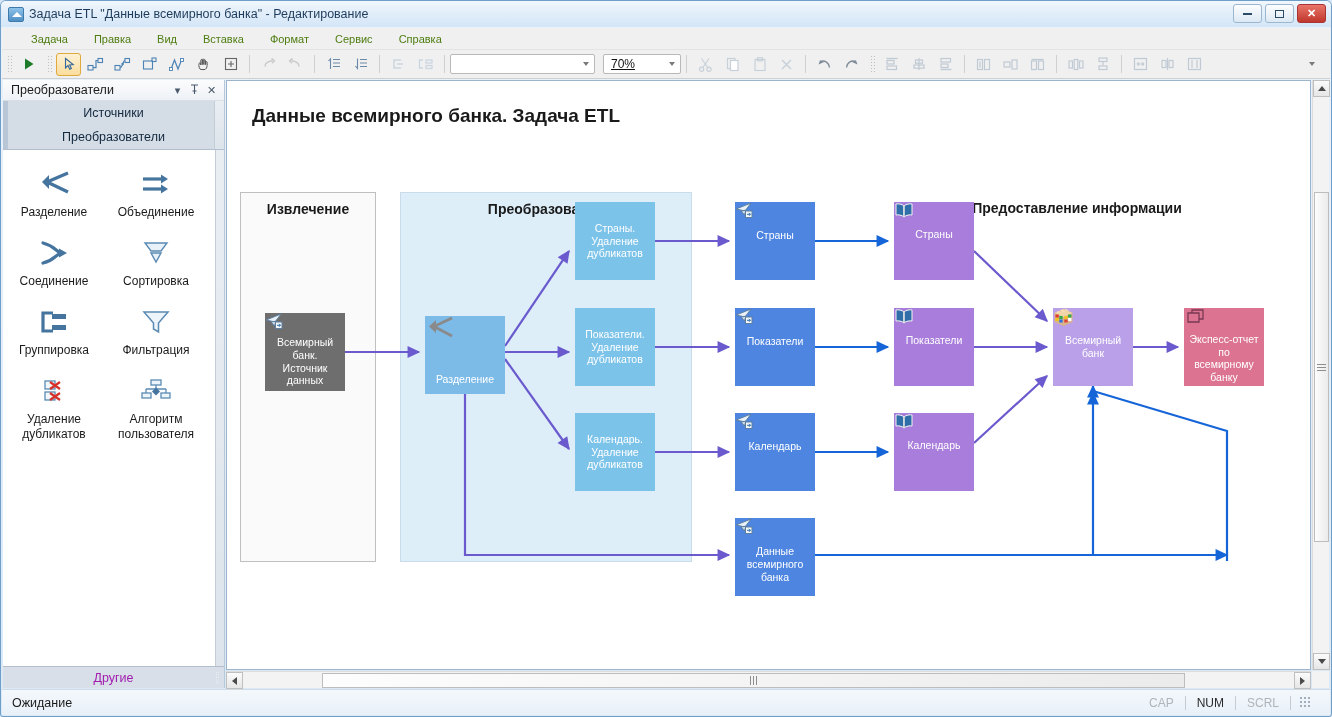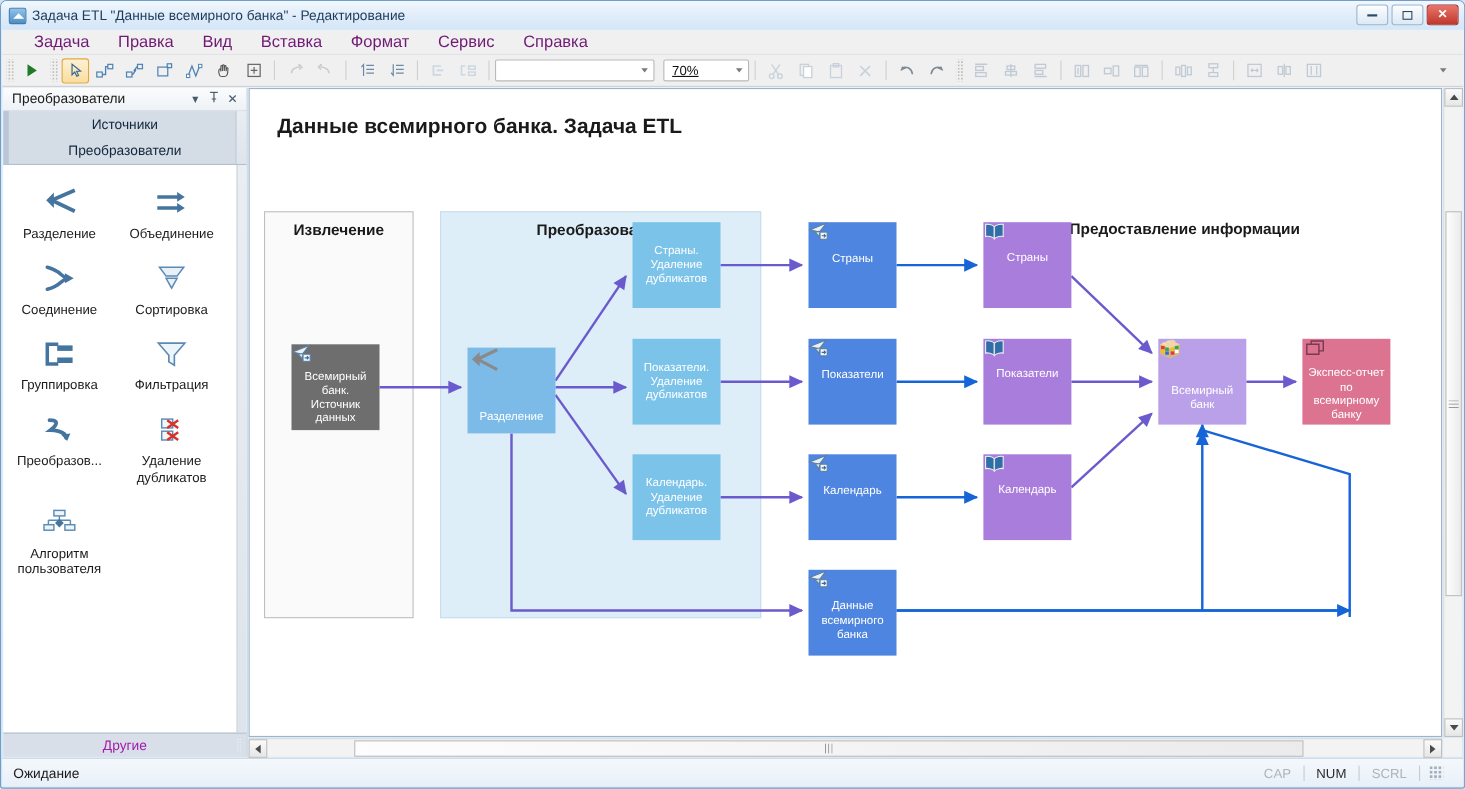--- a/index.html
+++ b/index.html
@@ -46,21 +46,21 @@
   .wbtn.close .gl { color:#fff; font-size:11px; font-weight:bold; }
   .wbtn .min { width:9px; height:2px; background:#2b4a66; }
   .wbtn .max { width:9px; height:8px; border:1.5px solid #2b4a66; }
 
   
   #menubar {
     position:absolute; left:1px; top:27px; right:1px; height:22px;
     display:flex; align-items:center; padding-left:16px;
     background:#f0f0f0; border-bottom:1px solid #e3e3e3;
   }
-  .menu-item { font-size:15px; color:#701a75; padding:2px 13px; cursor:default; white-space:nowrap; }
+  .menu-item { font-size:11px; color:#4d7c0f; padding:2px 13px; cursor:default; white-space:nowrap; }
 
   
   #toolbar {
     position:absolute; left:1px; top:49px; right:1px; height:29px;
     display:flex; align-items:center; background:#f0f0f0;
     border-bottom:1px solid #cfcfcf;
   }
   .tb-grip { width:7px; height:20px; margin:0 2px 0 4px; flex:0 0 auto;
     background-image:radial-gradient(#b6b6b6 40%, transparent 41%);
     background-size:3px 3px; background-position:1px 1px; opacity:.85; }
@@ -518,29 +518,20 @@
 
         <div class="pal-item">
           <div class="pal-ico">
             <svg width="30" height="26" viewBox="0 0 30 26">
               <path d="M3 3 H27 L17.5 14 V23 L12.5 20 V14 Z" fill="#eef5fa" stroke="#5b8ab3" stroke-width="1.5"></path>
             </svg>
           </div>
           <div class="pal-lbl">Фильтрация</div>
         </div>
 
-        <div class="pal-item">
-          <div class="pal-ico">
-            <svg width="28" height="26" viewBox="0 0 28 26">
-              <path d="M5 4 C18 4 6 13 6 13 C6 13 20 13 20 20" fill="none" stroke="#45759f" stroke-width="3.4" stroke-linecap="round"></path>
-              <path d="M15.5 17 L21 23 L24 16 Z" fill="#45759f"></path>
-            </svg>
-          </div>
-          <div class="pal-lbl">Преобразов...</div>
-        </div>
 
         <div class="pal-item">
           <div class="pal-ico">
             <svg width="26" height="26" viewBox="0 0 26 26">
               <rect x="4" y="3" width="10" height="8" fill="#f2f7fb" stroke="#5b8ab3" stroke-width="1.3"></rect>
               <rect x="4" y="14" width="10" height="8" fill="#f2f7fb" stroke="#5b8ab3" stroke-width="1.3"></rect>
               <path d="M9 4 L19 11 M19 4 L9 11" stroke="#d7312a" stroke-width="2.2"></path>
               <path d="M9 15 L19 22 M19 15 L9 22" stroke="#d7312a" stroke-width="2.2"></path>
             </svg>
           </div>
@@ -735,21 +726,21 @@
           <div class="nico">
             <svg width="20" height="17" viewBox="0 0 20 17">
                 <path d="M10 4 C8 2 4 1.5 2 2 V13 C4 12.5 8 13 10 15 Z" fill="#2f6ea8" stroke="#f2f2f2" stroke-width="1"></path>
                 <path d="M10 4 C12 2 16 1.5 18 2 V13 C16 12.5 12 13 10 15 Z" fill="#2f6ea8" stroke="#f2f2f2" stroke-width="1"></path>
                 <path d="M10 4 V15" stroke="#dcdcdc" stroke-width="1.2"></path>
               </svg>
           </div>
           <div class="nlbl">Календарь</div>
         </div>
 
-        <div class="node" style="left:826px; top:227px; width:80px; height:78px; background:#b9a0e8; justify-content:flex-start; padding-top:22px;">
+        <div class="node" style="left:826px; top:227px; width:80px; height:78px; background:#b9a0e8; justify-content:flex-start; padding-top:7px;">
           <div class="nico">
             <svg width="21" height="19" viewBox="0 0 21 19">
               <path d="M10.5 1 L19.5 5 V14 L10.5 18 L1.5 14 V5 Z" fill="#d8b48a"></path>
               <path d="M10.5 1 L19.5 5 L10.5 9 L1.5 5 Z" fill="#f0d5a8"></path>
               <rect x="2.5" y="6.5" width="3.3" height="3" fill="#e03c31"></rect>
               <rect x="6.3" y="8" width="3.3" height="3" fill="#2fa84f"></rect>
               <rect x="2.5" y="10" width="3.3" height="3" fill="#f2c21b"></rect>
               <rect x="6.3" y="11.5" width="3.3" height="3" fill="#2f6ee0"></rect>
               <rect x="11.3" y="8" width="3.3" height="3" fill="#f2c21b"></rect>
               <rect x="15.1" y="6.5" width="3.3" height="3" fill="#2fa84f"></rect>

